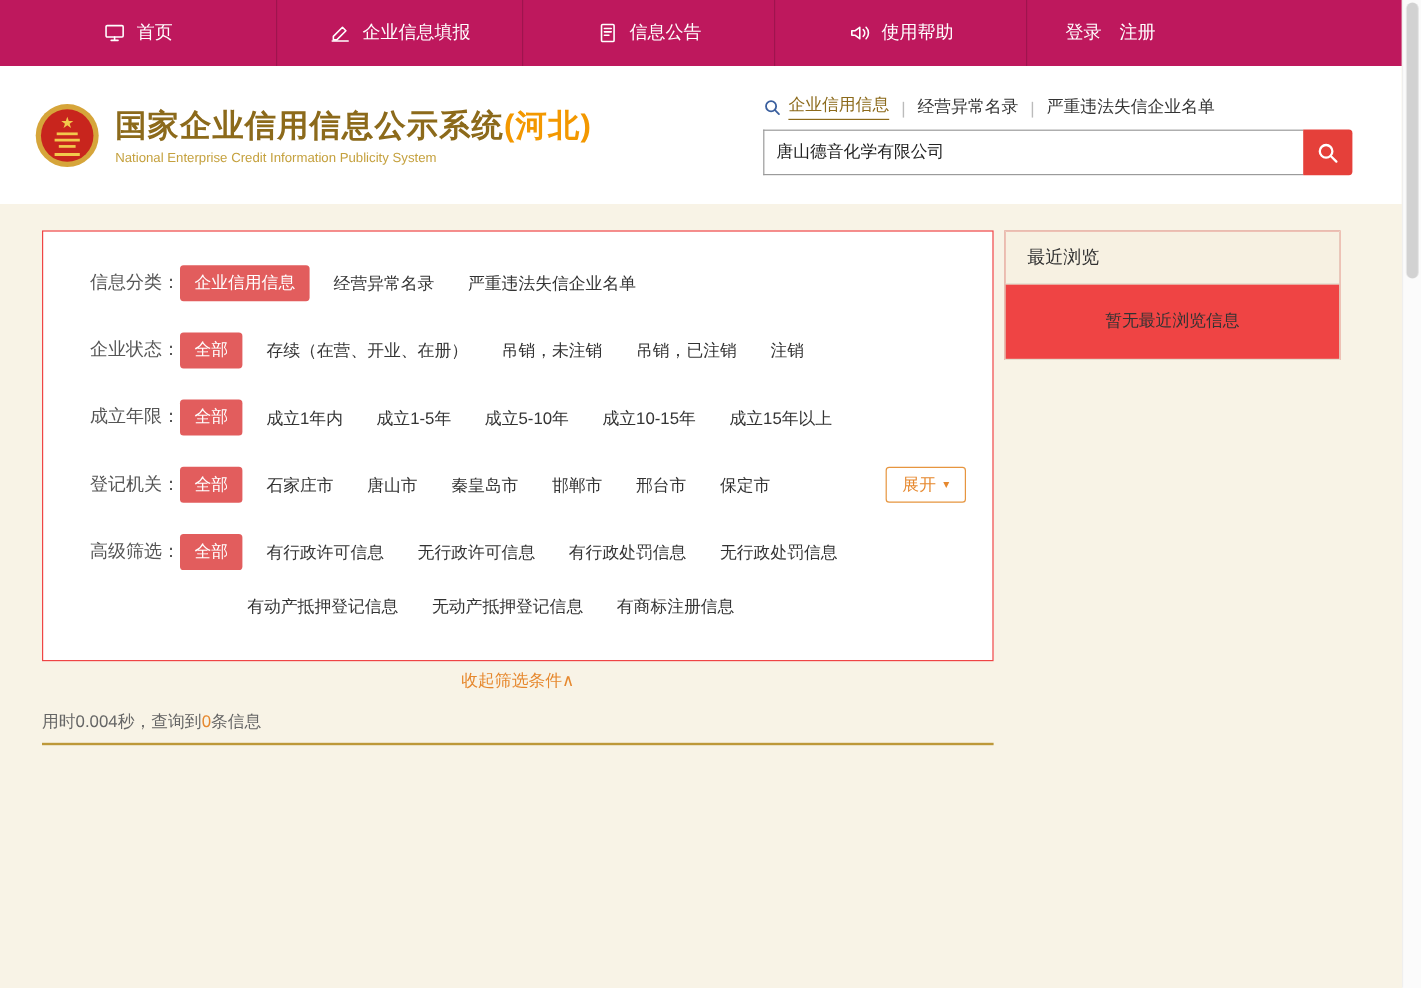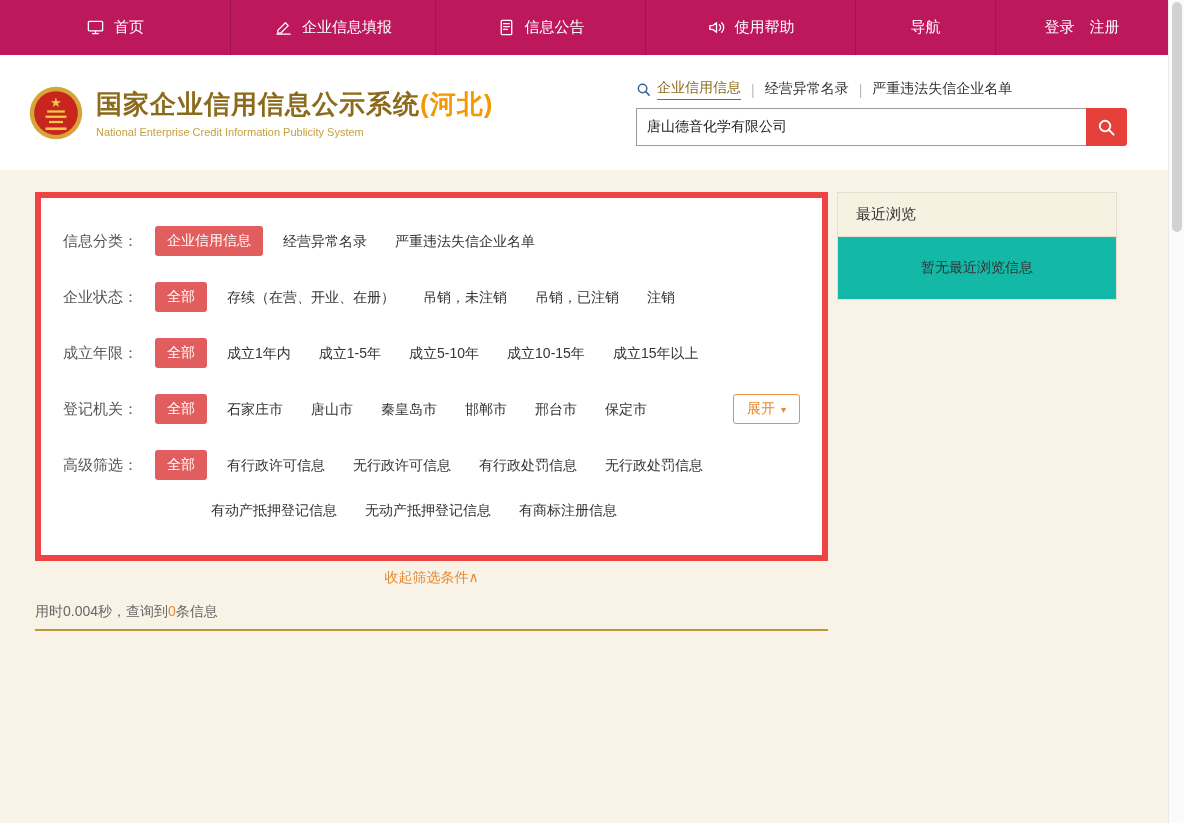--- a/index.html
+++ b/index.html
@@ -45,43 +45,43 @@
     padding:0 10px; font-size:14px; color:#222; outline:none;
     font-family:"Liberation Sans","DejaVu Sans",sans-serif; }
   .search-btn { width:41px; height:38px; background:#E5403A; border:none; cursor:pointer;
     border-radius:0 3px 3px 0; display:flex; align-items:center; justify-content:center; }
   .search-btn svg { width:21px; height:21px; stroke:#fff; fill:none;
     stroke-width:2; stroke-linecap:round; display:block; }
 
   
   .content { display:flex; align-items:flex-start; padding:22px 0 0 35px; }
   .main-col { width:793px; }
-  .filter-panel { background:#fff; border:6px solid #ef4444;
-    padding:28px 0 26px 22px; }
+  .filter-panel { background:#fff; border:1px solid #ef4444;
+    padding:28px 0 26px 22px;text-align:right; }
   .frow { display:flex; margin-bottom:26px; font-size:14px; }
   .frow:last-child { margin-bottom:4px; }
   .frow-label { width:92px; flex:0 0 auto; color:#555; font-size:15px; line-height:29px; }
   .frow-body { flex:1; min-width:0; }
   .fline { display:flex; align-items:center; flex-wrap:wrap; }
   .fline2 { margin-top:16px; padding-left:56px; }
   .pill { background:#E25D5D; color:#fff; padding:6px 12px; border-radius:3px;
     margin-right:20px; cursor:pointer; white-space:nowrap; }
   .fopt { color:#333; margin-right:28px; cursor:pointer; white-space:nowrap; line-height:29px; }
   .expand-btn { margin-left:auto; margin-right:22px; border:1px solid #E6953F;
     color:#E6882E; background:#fff; padding:5px 13px; border-radius:3px;
     cursor:pointer; white-space:nowrap; display:inline-flex; align-items:center; gap:6px; }
   .expand-btn .caret { font-size:10px; }
   .collapse-link { width:793px; text-align:center; color:#E6882E; font-size:14px;
     margin-top:8px; cursor:pointer; }
   .result-info { color:#666; font-size:14px; margin-top:16px; }
   .result-count { color:#E6882E; }
   .gold-hr { border:none; border-top:2px solid #BD9839; margin-top:8px; }
 
   
-  .sidebar { width:280px; margin-left:9px; background:#14b8a6; border:1px solid #E3DECE; }
+  .sidebar { width:280px; margin-left:9px; background:#ef4444; border:1px solid #E3DECE; }
   .sidebar-head { background:#F7F1E2; border-bottom:1px solid #E3DECE;
     padding:12px 18px; font-size:15px; color:#333; }
   .sidebar-body { padding:22px 10px; text-align:center; font-size:14px; color:#333; }
 </style>
 </head>
 <body>
 
 <div class="scrollbar">
   <div class="thumb"></div>
 </div>
@@ -116,23 +116,20 @@
     </div>
     <div class="nav-item">
       <span class="nav-icon">
         <svg viewBox="0 0 20 20">
           <path d="M3 8v4h3l4 3V5L6 8H3z"></path>
           <path d="M13 7a4 4 0 010 6"></path>
           <path d="M15.5 5a7 7 0 010 10"></path>
         </svg>
       </span>
       <span class="nav-label">使用帮助</span>
-    </div>
-    <div class="nav-item">
-      <span class="nav-label">导航</span>
     </div>
     <div class="nav-item">
       <span class="nav-label">登录</span>
       <span class="nav-label">注册</span>
     </div>
   </nav>
 
 <header class="header">
   <svg class="emblem" viewBox="0 0 64 64">
     <circle cx="32" cy="32" r="30" fill="#D6A53A"></circle>

